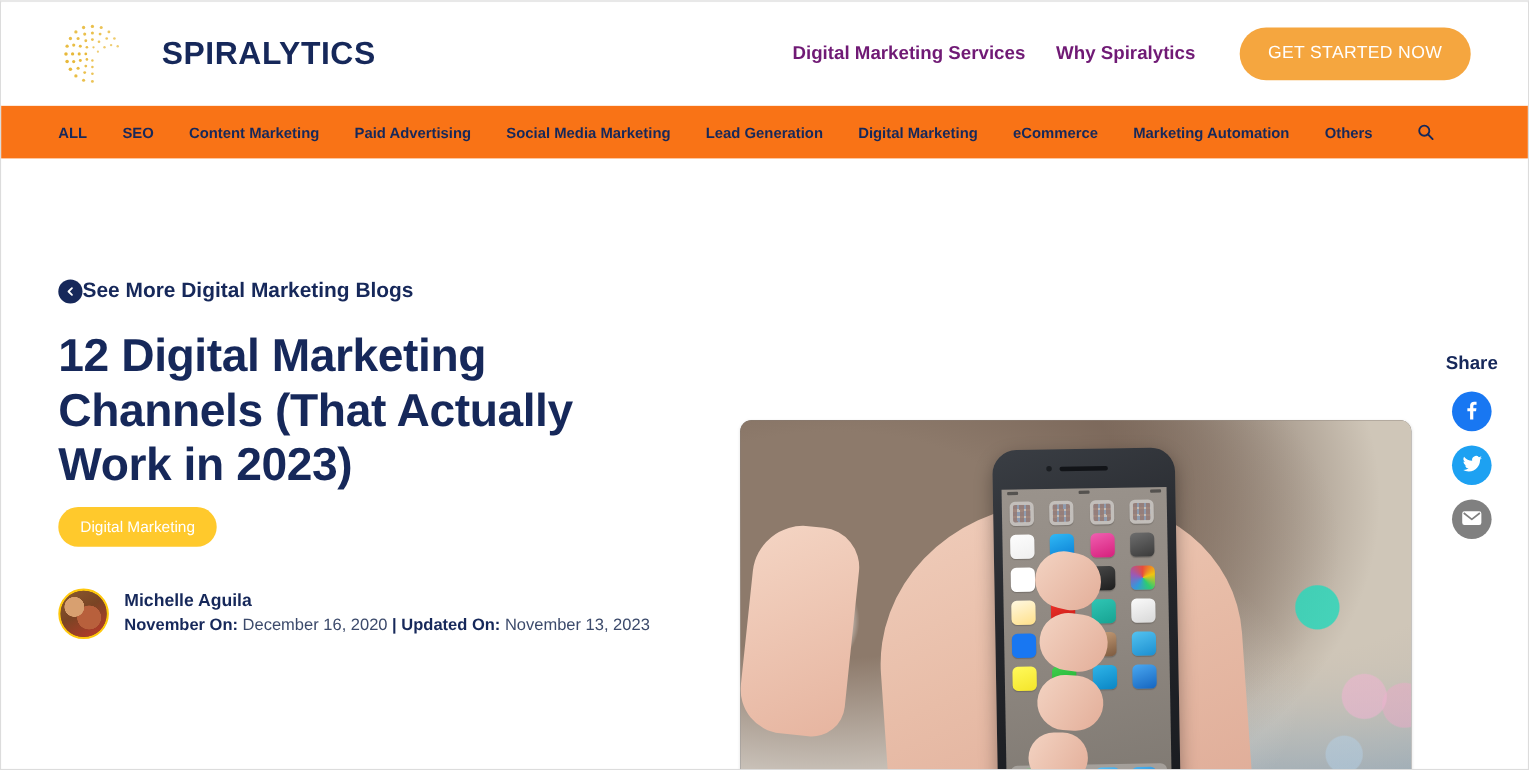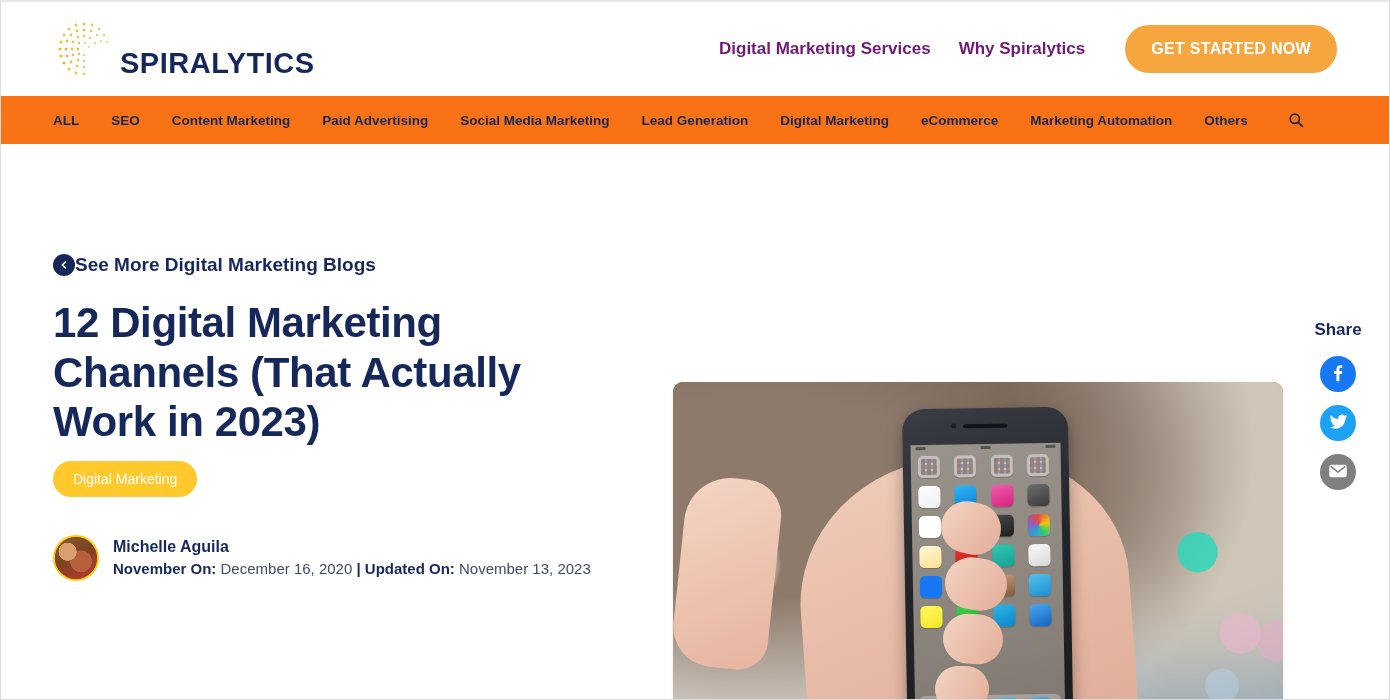--- a/index.html
+++ b/index.html
@@ -21,21 +21,21 @@
 
   
   .topbar{
     height:94px;
     background:#ffffff;
     display:flex;
     align-items:center;
     padding:0 52px 0 52px;
     position:relative;
   }
-  .logo-wrap{ display:flex; align-items:flex-end; gap:5px; }
+  .logo-wrap{ display:flex; align-items:center; gap:32px; }
   .logo-mark{ width:62px; height:62px; position:relative; flex:none; }
   .logo-text{
     font-size:29px;
     font-weight:bold;
     letter-spacing:0.5px;
     color:#16285a;
     font-family:"Liberation Sans", sans-serif;
   }
 
   .topnav{
@@ -49,21 +49,21 @@
     font-weight:bold;
     color:#701a75;
     white-space:nowrap;
     cursor:pointer;
   }
   .cta-btn{
     margin-left:12px;
     background:#f5a63f;
     color:#ffffff;
     font-size:16px;
-    font-weight:bold;
+    font-weight:normal;
     letter-spacing:0.3px;
     padding:15px 26px;
     border:none;
     border-radius:28px;
     cursor:pointer;
     font-family:"Liberation Sans", sans-serif;
     white-space:nowrap;
   }
 
   

